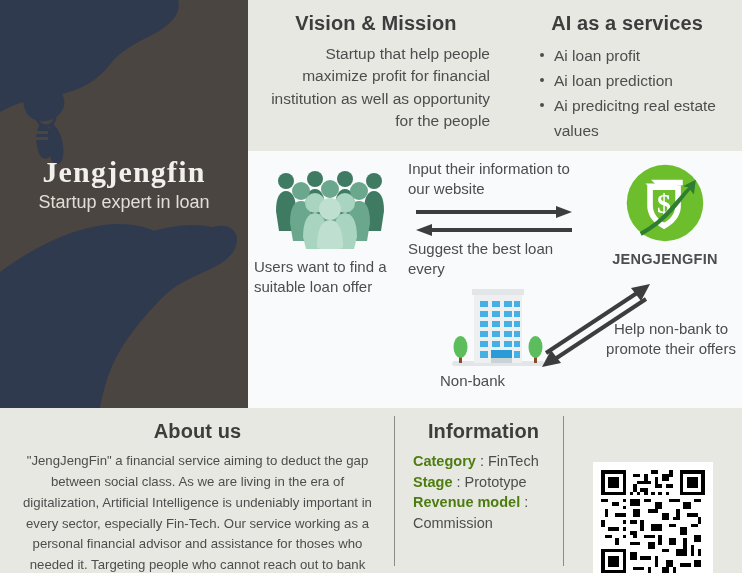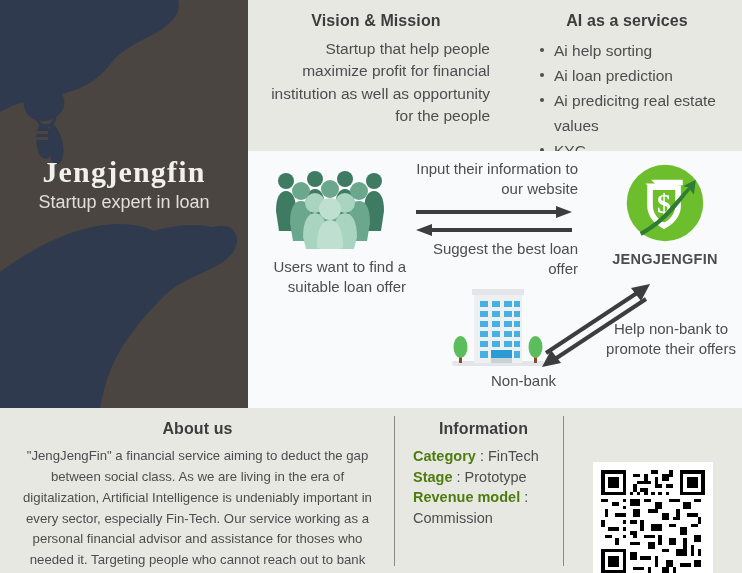--- a/index.html
+++ b/index.html
@@ -30,40 +30,40 @@
     font-family:"Liberation Sans", sans-serif;
     font-size:18px;color:#e2ddd6;margin-top:4px;font-weight:400;
   }
 
   
   .topband{position:absolute;left:248px;top:0;width:494px;height:151px;background:#e8e8e3;}
   .vcol{position:absolute;top:0;height:151px;box-sizing:border-box;}
   .vcol.left{left:0;width:256px;padding:12px 14px 0 14px;}
   .vcol.right{left:256px;width:238px;padding:12px 8px 16px 16px;}
   .sec-title{
-    font-size:16px;font-weight:bold;color:#3d3d3d;text-align:center;margin:0 0 8px 0;
+    font-size:20px;font-weight:bold;color:#3d3d3d;text-align:center;margin:0 0 8px 0;
     letter-spacing:.1px;
   }
   .vision-body{
     font-size:15.5px;line-height:1.45;text-align:right;color:#4d4d4d;margin:0;
   }
   ul.ai-list{margin:0;padding:0 0 0 20px;list-style:none;}
   ul.ai-list li{
     font-size:15.5px;line-height:1.62;color:#4d4d4d;position:relative;padding-left:14px;
   }
   ul.ai-list li:before{
     content:"";position:absolute;left:0;top:10px;width:4px;height:4px;
     border-radius:50%;background:#4d4d4d;
   }
 
   
   .diagram{
     position:absolute;left:248px;top:151px;width:494px;height:257px;background:#f8fafb;
   }
-  .dlabel{position:absolute;text-align:right;font-size:15px;line-height:1.33;color:#4d4d4d;}
+  .dlabel{position:absolute;text-align:left;font-size:15px;line-height:1.33;color:#4d4d4d;}
 
   .users-icon{position:absolute;left:22px;top:18px;width:120px;height:80px;}
   .users-cap{left:6px;top:106px;width:152px;}
 
   .flow-top-cap{left:160px;top:8px;width:170px;}
   .arrows-h{position:absolute;left:166px;top:54px;width:160px;height:34px;}
   .flow-bot-cap{left:160px;top:88px;width:170px;}
 
   .bank-icon{position:absolute;left:200px;top:132px;width:100px;height:88px;}
   .bank-cap{left:192px;top:220px;width:116px;}
@@ -133,21 +133,21 @@
 
   <div class="topband">
     <div class="vcol left">
       <div class="sec-title">Vision &amp; Mission</div>
       <p class="vision-body">Startup that help people maximize profit for financial institution as well as opportunity for the people</p>
     </div>
 
     <div class="vcol right">
       <div class="sec-title">AI as a services</div>
       <ul class="ai-list">
-        <li>Ai help sorting</li>
+        <li>Ai loan profit</li>
         <li>Ai loan prediction</li>
         <li>Ai predicitng real estate values</li>
         <li>KYC</li>
       </ul>
     </div>
   </div>
 
   <div class="diagram">
 
     <svg class="users-icon" viewBox="0 0 120 80">
@@ -182,21 +182,21 @@
     </svg>
     <div class="dlabel users-cap">Users want to find a suitable loan offer</div>
 
     <div class="dlabel flow-top-cap">Input their information to our website</div>
     <svg class="arrows-h" viewBox="0 0 160 34">
       <line x1="2" y1="7" x2="146" y2="7" stroke="#3d3d3d" stroke-width="4"></line>
       <polygon points="158,7 142,1 142,13" fill="#3d3d3d"></polygon>
       <line x1="14" y1="25" x2="158" y2="25" stroke="#3d3d3d" stroke-width="4"></line>
       <polygon points="2,25 18,19 18,31" fill="#3d3d3d"></polygon>
     </svg>
-    <div class="dlabel flow-bot-cap">Suggest the best loan offer</div>
+    <div class="dlabel flow-bot-cap">Suggest the best loan every</div>
 
     <div class="logo-wrap">
       <svg viewBox="0 0 90 90" width="84" height="84">
         <circle cx="45" cy="45" r="41" fill="#6cbe2c"></circle>
         <path d="M24 24 L58 24 L58 30 L30 30 Z" fill="#ffffff"></path>
         <path d="M30 18 L66 18 L66 25 L36 25 Z" fill="#ffffff" opacity="0"></path>
         <path d="M30 20 L64 20 L64 26 L36 26 Z" fill="#ffffff"></path>
         <path d="M26 26 L62 26 L62 48 C62 62 50 70 44 73 C38 70 26 62 26 48 Z" fill="#ffffff"></path>
         <path d="M32 31 L56 31 L56 48 C56 58 48 64 44 66 C40 64 32 58 32 48 Z" fill="#6cbe2c"></path>
         <text x="44" y="56" font-family="Liberation Serif, serif" font-size="30" font-weight="bold" fill="#ffffff" text-anchor="middle">$</text>

